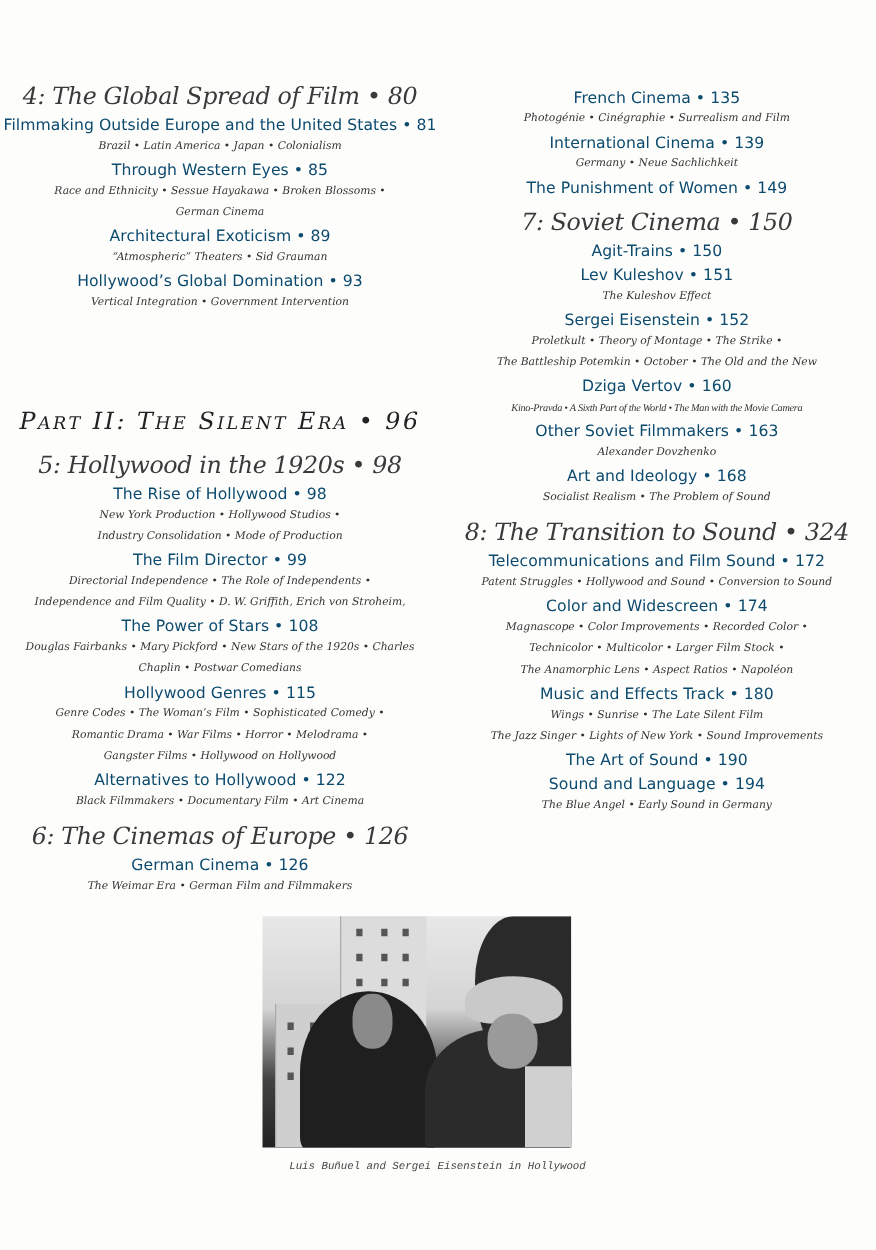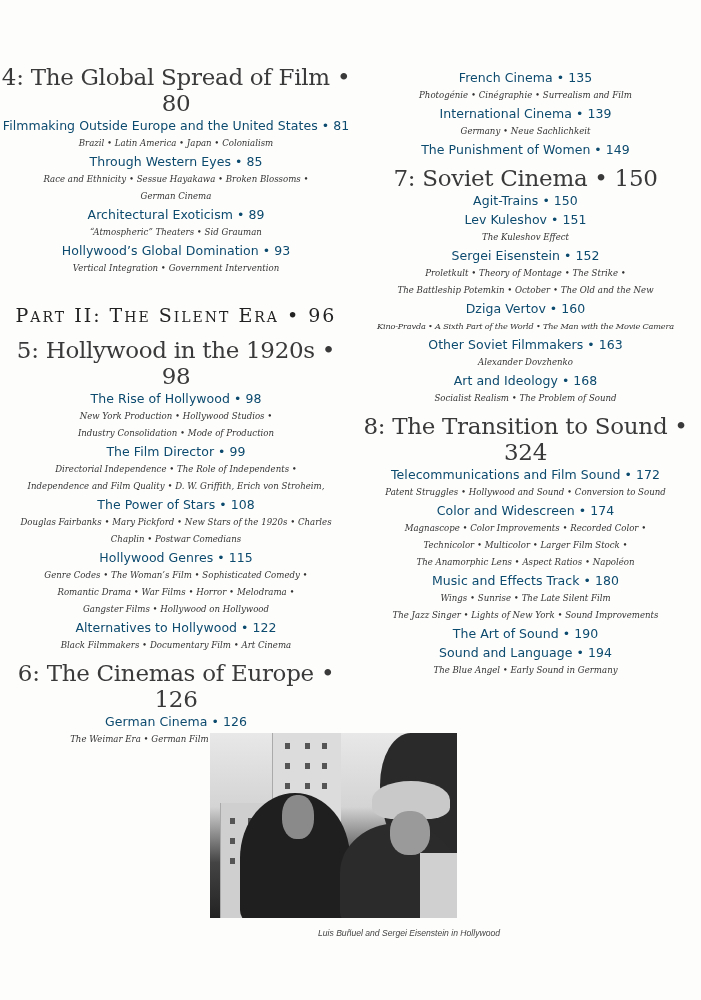--- a/index.html
+++ b/index.html
@@ -4,42 +4,42 @@
 <style>
   html, body { margin: 0; padding: 0; }
   body {
     width: 701px; height: 1000px; background: #fdfdfc; position: relative; overflow: hidden;
     font-family: "DejaVu Sans", sans-serif; color: #222;
   }
   .col { position: absolute; text-align: center; }
   #left { left: 0; width: 352px; top: 64px; }
   #right { left: 350px; width: 351px; top: 68px; }
   .chapter {
-    font-family: "DejaVu Serif", serif; font-size: 23px;
+    font-family: "DejaVu Serif", serif; font-style: italic; font-size: 19px;
     color: #3a3a3a; line-height: 26px; font-weight: normal; letter-spacing: -0.3px;
   }
   .sec { font-size: 12.5px; line-height: 19px; color: #0c4a6e; letter-spacing: 0.05px; }
   .sub { font-family: "DejaVu Serif", serif; font-style: italic; font-size: 8.6px; line-height: 17px; color: #333; }
   .part {
     font-family: "DejaVu Serif", serif; font-size: 19px; letter-spacing: 2px; color: #222;
-    margin-top: 24px; line-height: 28px;
+    margin-top: 72px; line-height: 28px; font-style: italic;
   }
   .part .sc { font-size: 14px; }
   .gap-s { height: 6px; }
   #photo {
     position: absolute; left: 210px; top: 733px; width: 247px; height: 185px;
     background: linear-gradient(180deg,#e8e8e8 0%,#d4d4d4 40%,#444 70%,#222 100%);
     overflow: hidden;
   }
   .bldg { position: absolute; background: #d9d9d9; border-left:1px solid #aaa;}
   .win { position:absolute; width:5px; height:6px; background:#555; }
   .person { position: absolute; border-radius: 50% 50% 10% 10%; }
   .caption {
-    position: absolute; left: 200px; width: 300px; top: 928px; text-align: right;
-    font-family: Liberation Sans, sans-serif; font-style: italic; font-size: 8.6px; color: #444;
+    position: absolute; left: 200px; width: 300px; top: 928px; text-align: center;
+    font-family: Liberation Mono, monospace; font-style: italic; font-size: 8.6px; color: #444;
   }
 </style>
 </head>
 <body>
 
 <div id="left" class="col">
   <div>
     <div class="chapter">4: The Global Spread of Film • 80</div>
     <div>
       <div class="sec">Filmmaking Outside Europe and the United States • 81</div>
@@ -120,21 +120,21 @@
 
   <div>
     <div class="chapter">7: Soviet Cinema • 150</div>
     <div class="sec">Agit-Trains • 150</div>
     <div class="sec">Lev Kuleshov • 151</div>
     <div class="sub">The Kuleshov Effect</div>
     <div class="sec">Sergei Eisenstein • 152</div>
     <div class="sub">Proletkult • Theory of Montage • The Strike •</div>
     <div class="sub">The Battleship Potemkin • October • The Old and the New</div>
     <div class="sec">Dziga Vertov • 160</div>
-    <div class="sub" style="font-size:8.2px;letter-spacing:-0.2px;white-space:nowrap;">Kino-Pravda • A Sixth Part of the World • The Man with the Movie Camera</div>
+    <div class="sub" style="font-size:8.2px;letter-spacing:-0.2px;white-space:nowrap;font-family:Liberation Serif, serif;">Kino-Pravda • A Sixth Part of the World • The Man with the Movie Camera</div>
     <div class="sec">Other Soviet Filmmakers • 163</div>
     <div class="sub">Alexander Dovzhenko</div>
     <div class="sec">Art and Ideology • 168</div>
     <div class="sub">Socialist Realism • The Problem of Sound</div>
   </div>
   <div class="gap-s"></div>
 
   <div>
     <div class="chapter">8: The Transition to Sound • 324</div>
     <div class="sec">Telecommunications and Film Sound • 172</div>

